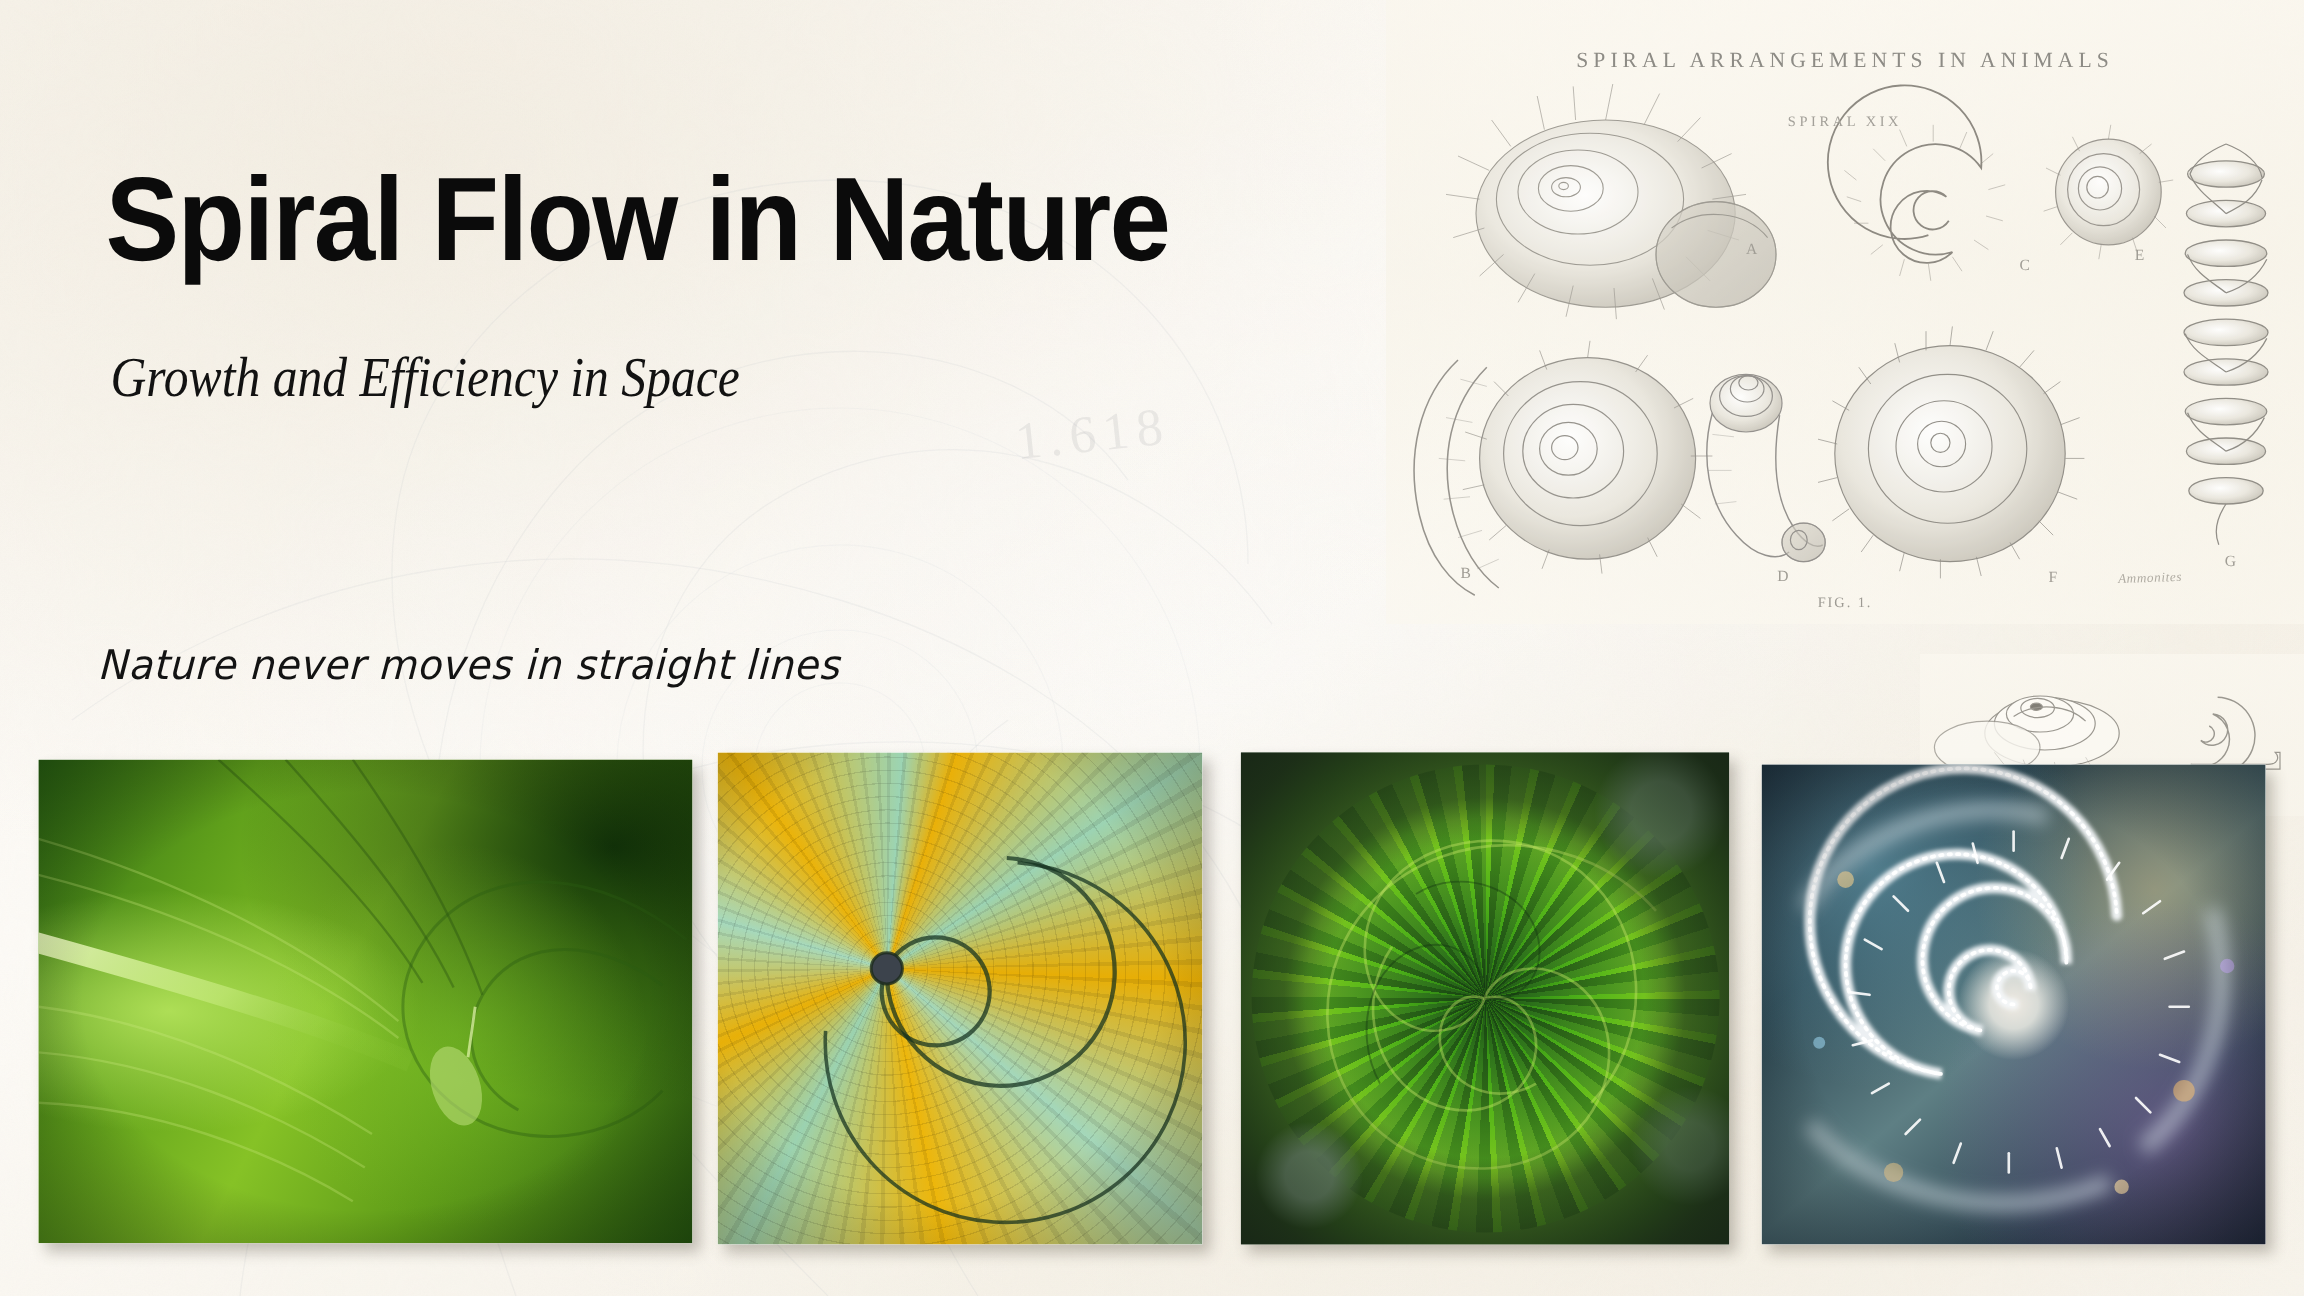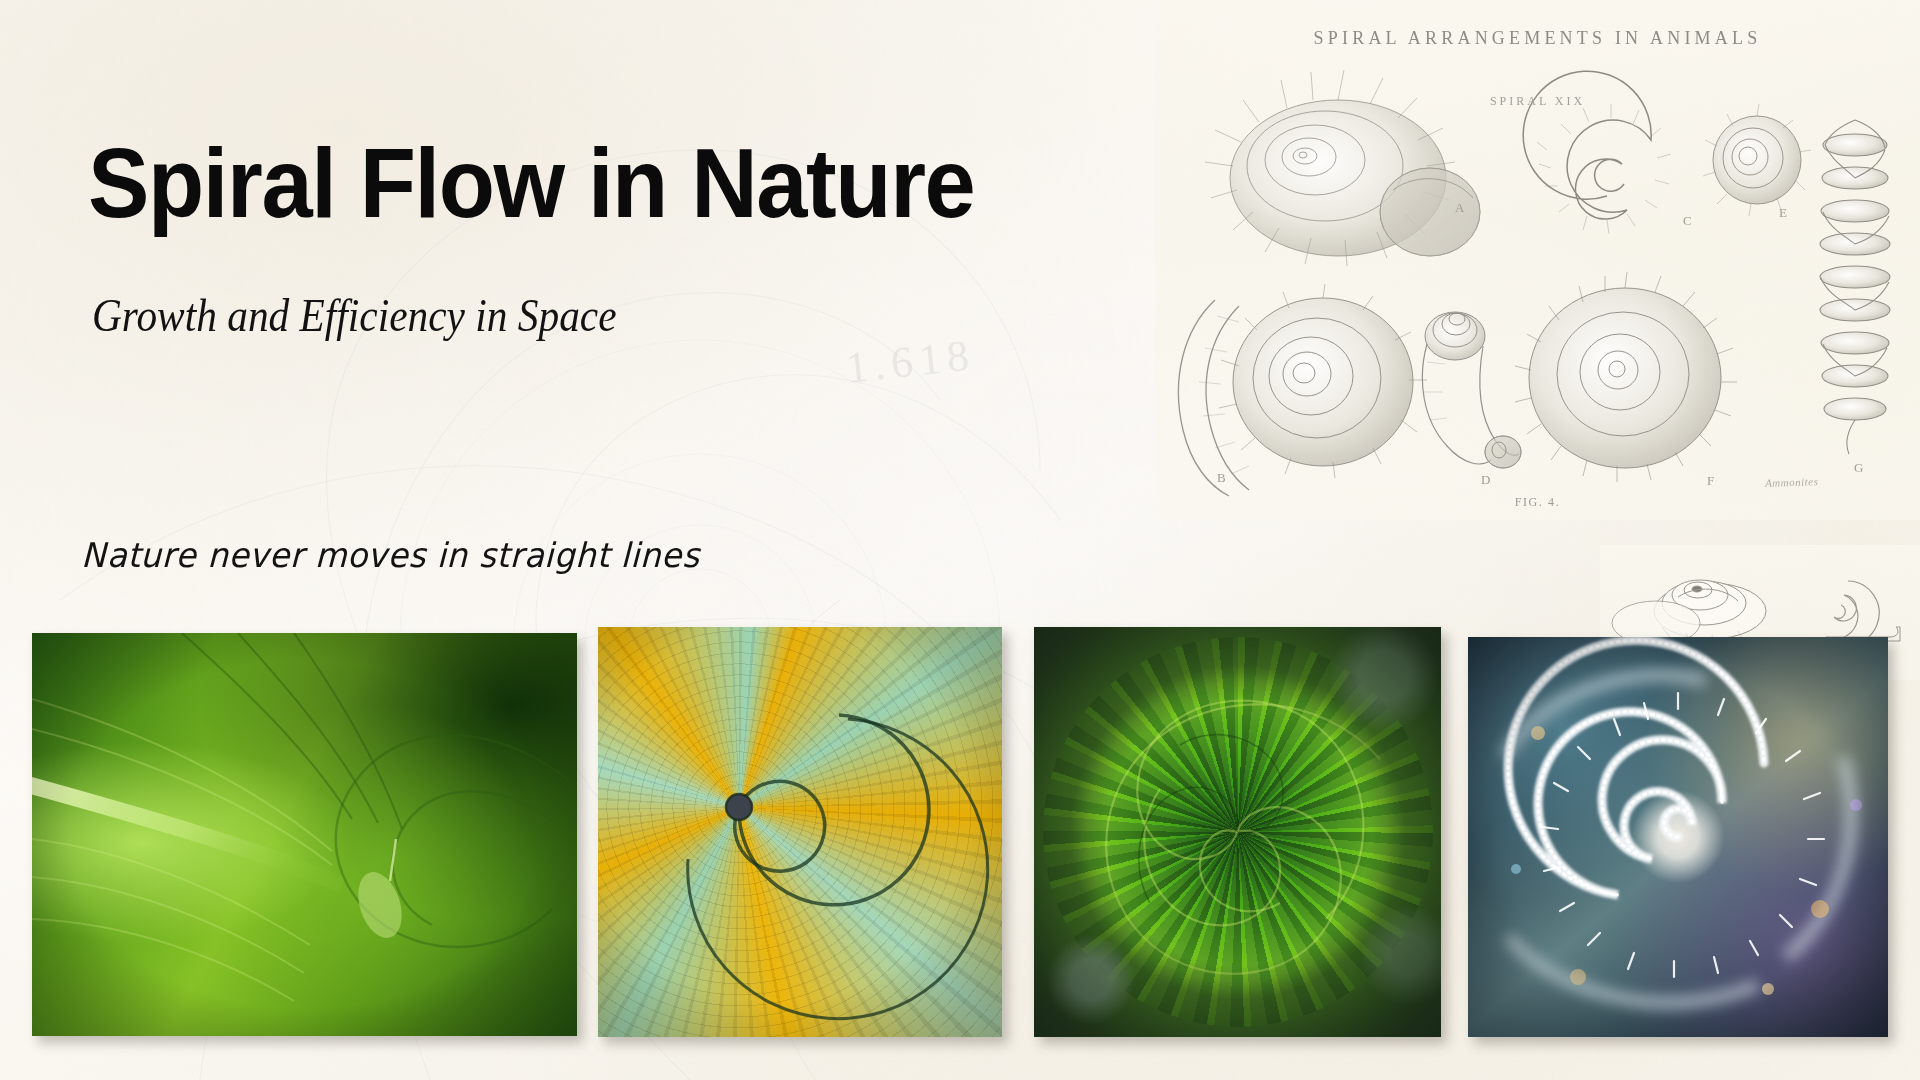--- a/index.html
+++ b/index.html
@@ -49,21 +49,21 @@
   #plate .plate-paper{
     position:absolute; inset:0;
     background:linear-gradient(178deg,#faf6ec 0%,#f7f3e7 42%,#fbf8ef 100%);
     opacity:.62;
   }
   .plate-head{
     position:absolute; width:100%; text-align:center;
     font-family:"Liberation Serif", serif;
     color:#8d8b85;
   }
-  #plate-title{ top:28px; font-size:18px; letter-spacing:4.2px; }
+  #plate-title{ top:40px; font-size:18px; letter-spacing:4.2px; }
   #plate-subtitle{ top:94px; font-size:12px; letter-spacing:3px; color:#a3a099; }
   #plate-fig{ top:495px; font-size:12px; letter-spacing:1.6px; color:#9d9a93; }
   .plate-letter{
     position:absolute;
     font-family:"Liberation Serif", serif;
     font-size:13px; color:#a09d95; letter-spacing:1px;
   }
   #plate-script{
     position:absolute; left:610px; top:476px;
     font-family:"Liberation Serif", serif; font-style:italic;
@@ -439,21 +439,21 @@
       <path d="M 668 344 C 674 360, 690 368, 700 376"></path>
       <path d="M 732 348 C 724 364, 712 372, 700 376"></path>
       <path d="M 700 120 C 686 126, 674 134, 670 145"></path>
       <path d="M 700 120 C 716 126, 728 136, 730 148"></path>
       <path d="M 700 420 C 692 432, 690 444, 694 454"></path>
     </g>
   </svg>
 
   <div class="plate-head" id="plate-title">SPIRAL ARRANGEMENTS IN ANIMALS</div>
   <div class="plate-head" id="plate-subtitle">SPIRAL XIX</div>
-  <div class="plate-head" id="plate-fig">FIG. 4.</div>
+  <div class="plate-head" id="plate-fig">FIG. 1.</div>
   <div id="plate-script">Ammonites</div>
 
   <div class="plate-letter" style="left:300px; top:200px;">A</div>
   <div class="plate-letter" style="left:528px; top:213px;">C</div>
   <div class="plate-letter" style="left:624px; top:205px;">E</div>
   <div class="plate-letter" style="left:62px;  top:470px;">B</div>
   <div class="plate-letter" style="left:326px; top:472px;">D</div>
   <div class="plate-letter" style="left:552px; top:473px;">F</div>
   <div class="plate-letter" style="left:699px; top:460px;">G</div>
 </div>

